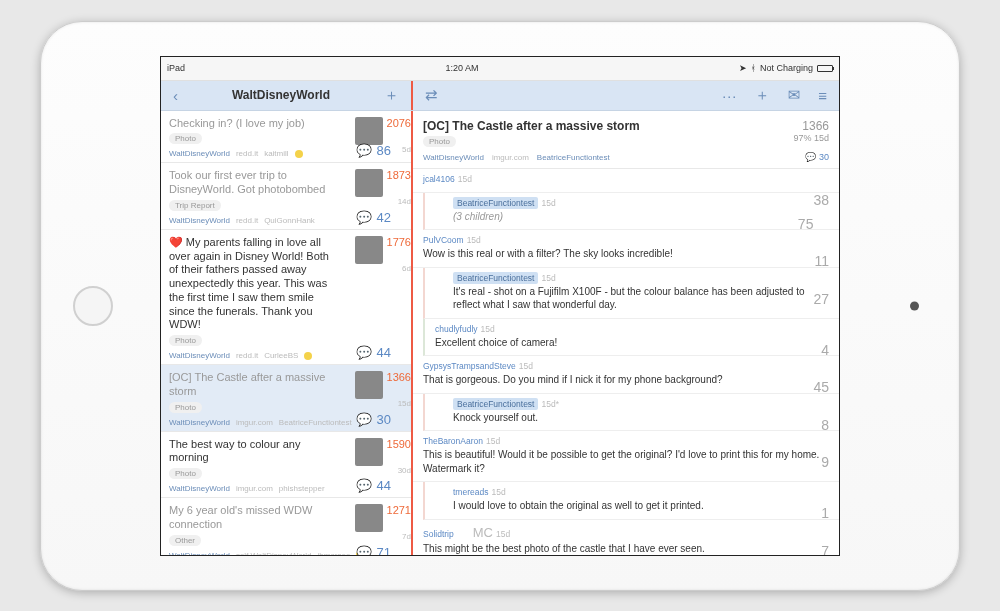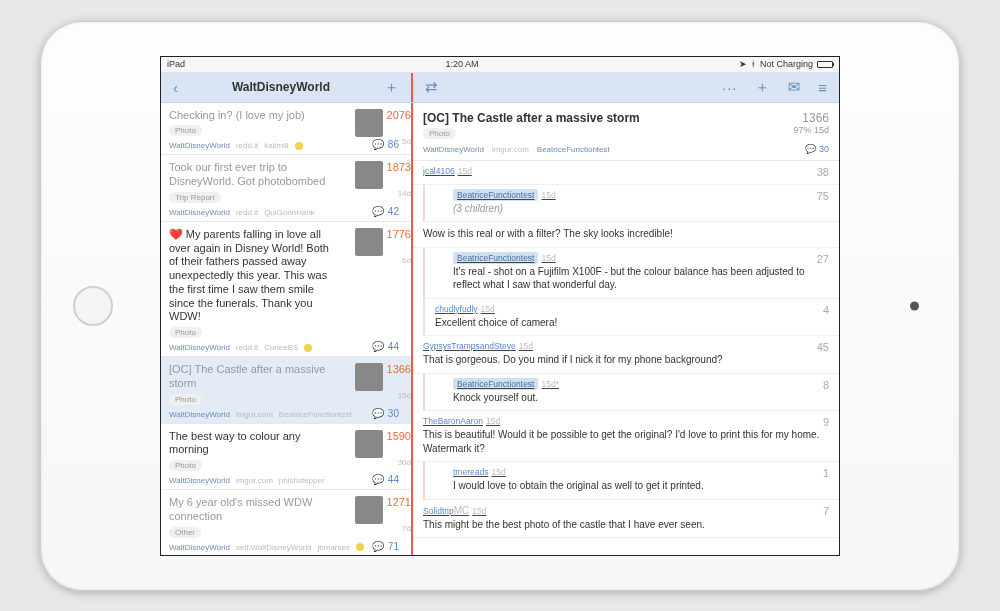--- a/index.html
+++ b/index.html
@@ -49,21 +49,21 @@
     border: 1.5px solid #222;
     display: flex;
     flex-direction: column;
     font-size: 10px;
     color: #444;
     overflow: hidden;
   }
 
   
   .status-bar {
-    height: 16px;
+    height: 24px;
     background: #f6f6f6;
     display: flex;
     align-items: center;
     justify-content: space-between;
     padding: 0 6px;
     font-size: 9px;
     color: #333;
     border-bottom: 1px solid #e0e0e0;
   }
   .status-right { display: flex; gap: 4px; align-items: center; }
@@ -98,41 +98,41 @@
   .post-tag {
     display:inline-block; font-size:8px; color:#999; background:#f0f0f0;
     border-radius:7px; padding:1px 6px; margin-top:3px;
   }
   .post-right { position:absolute; top:6px; right:0; text-align:right; }
   .post-thumb { width:28px; height:28px; background:#888; border-radius:2px; display:inline-block; vertical-align:top; }
   .post-score { font-size:11px; font-weight:500; color:#ee6a3a; margin-left:4px; display:inline-block; vertical-align:top; }
   .post-age { font-size:8px; color:#bbb; display:block; }
   .post-meta { font-size:8px; color:#6b8db8; margin-top:5px; display:flex; gap:6px; align-items:center; }
   .post-meta .dim { color:#bbb; }
-  .post-comments { position:absolute; right:12px; bottom:4px; font-size:10px; color:#5c89c4; }
+  .post-comments { position:absolute; right:20px; bottom:4px; font-size:13px; color:#5c89c4; }
   .badge-circle { width:8px;height:8px;border-radius:50%;background:#f4d24a;display:inline-block; }
 
   
   .detail-head { border-bottom:1px solid #e8e8e8; padding:8px 10px 6px 10px; position:relative; }
   .detail-title { font-size:12px; font-weight:600; color:#333; }
   .detail-stats { position:absolute; top:8px; right:10px; text-align:right; font-size:9px; color:#999; }
   .detail-stats .score { font-size:12px; }
   .detail-meta { font-size:8px; color:#6b8db8; margin-top:6px; display:flex; gap:8px; }
   .detail-comments { position:absolute; right:10px; bottom:6px; font-size:9px; color:#5c89c4; }
 
   
   .comment { border-bottom:1px solid #eee; padding:5px 10px 6px 10px; }
   .comment.d1 { padding-left:28px; }
   .comment.d2 { }
-  .c-head { font-size:8.5px; margin-bottom:2px;text-decoration:underline; }
+  .c-head { font-size:8.5px; margin-bottom:2px; }
   .c-user { color:#5c89c4; }
   .c-user.op { background:#cfe0f3; color:#4a6f9c; padding:1px 4px; border-radius:2px; }
   .c-age { color:#bbb; margin-left:3px; }
-  .c-flair { color:#bbb; margin-left:0; font-size:10px; }
-  .c-score { float:right; color:#aaa; font-size:11px; }
+  .c-flair { color:#bbb; margin-left:19px; font-size:13px; }
+  .c-score { float:right; color:#aaa; font-size:14px;margin-top:18px; }
   .c-body { font-size:10px; color:#333; line-height:1.35; }
   .c-body.dim { color:#999; font-style:italic; }
   .comment.d1 { border-left:2px solid #f3d7d1; margin-left:10px; }
   .comment.d2 { border-left:2px solid #dce7d8; margin-left:10px; }
 
   ::-webkit-scrollbar { width:0; }
 </style>
 </head>
 <body>
 
@@ -228,20 +228,21 @@
         </div>
         <div id="comment-list">
             <div class="comment">
               <div class="c-head"><span class="c-user">jcal4106</span><span class="c-age">15d</span><span class="c-score">38</span></div>
             </div>
             <div class="comment d1">
               <div class="c-head"><span class="c-user op">BeatriceFunctiontest</span><span class="c-age">15d</span><span class="c-score">75</span></div>
               <div class="c-body dim">(3 children)</div>
             </div>
             <div class="comment">
+              <div class="c-head"><span class="c-user">PulVCoom</span><span class="c-age">15d</span><span class="c-score">11</span></div>
               <div class="c-body">Wow is this real or with a filter? The sky looks incredible!</div>
             </div>
             <div class="comment d1">
               <div class="c-head"><span class="c-user op">BeatriceFunctiontest</span><span class="c-age">15d</span><span class="c-score">27</span></div>
               <div class="c-body">It's real - shot on a Fujifilm X100F - but the colour balance has been adjusted to reflect what I saw that wonderful day.</div>
             </div>
             <div class="comment d2">
               <div class="c-head"><span class="c-user">chudlyfudly</span><span class="c-age">15d</span><span class="c-score">4</span></div>
               <div class="c-body">Excellent choice of camera!</div>
             </div>

